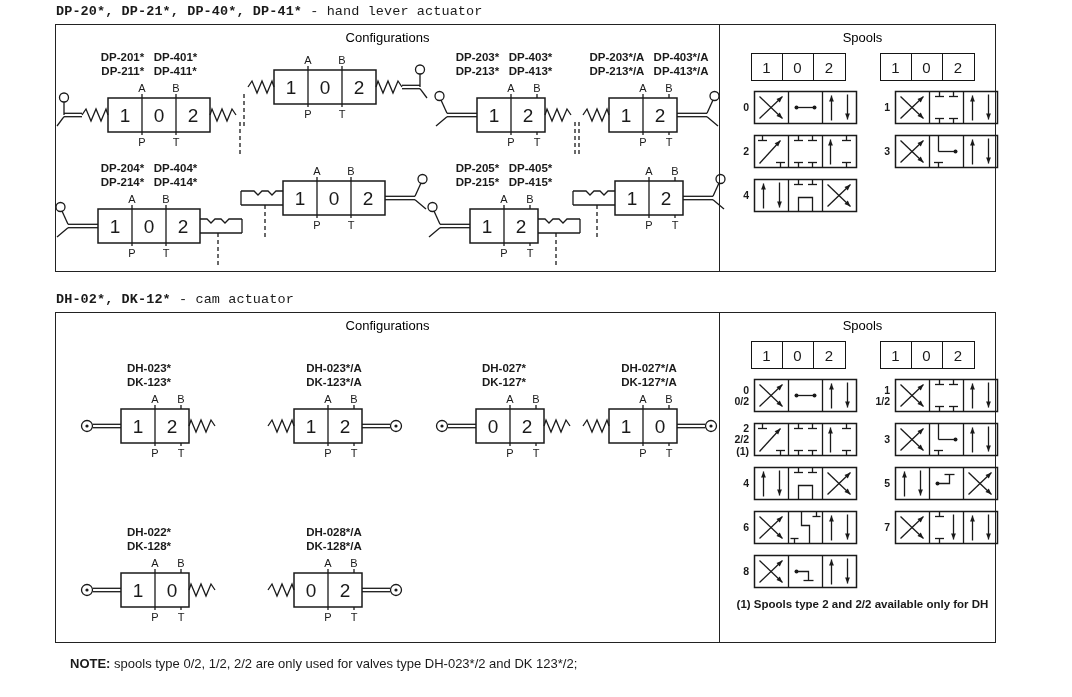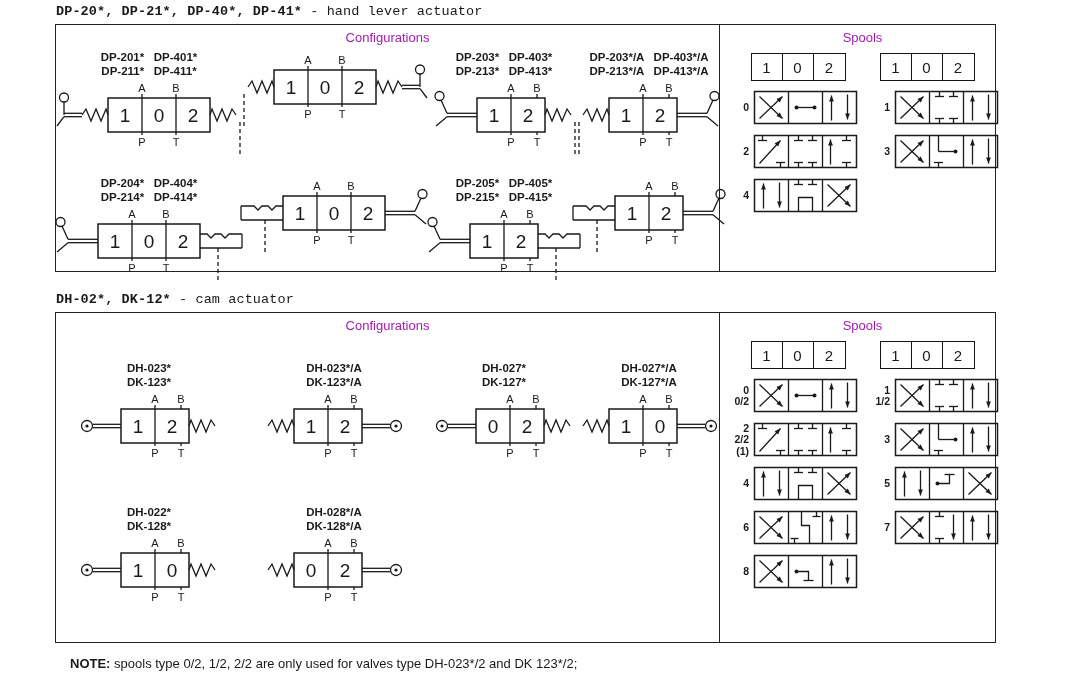--- a/index.html
+++ b/index.html
@@ -7,24 +7,24 @@
   body { width:1072px; height:697px; position:relative; font-family:"Liberation Sans", sans-serif; color:#1a1a1a; overflow:hidden; }
   .sec { position:absolute; left:55px; width:941px; }
   .sec-0 { top:4px; }
   .sec-1 { top:292px; }
   .sec-title { font-size:13.5px; margin:0 0 5px 1px; letter-spacing:.1px;font-family:Liberation Mono, monospace; }
   .sec-title b { font-weight:bold; }
   .panel { border:1.6px solid #222; display:flex; background:#fff; }
   .panel-0 { height:248px; }
   .panel-1 { height:331px; }
   .configs-pane { width:667px; border-right:1.5px solid #222; display:flex; flex-direction:column; }
-  .pane-title { text-align:center; font-size:13px; padding-top:5px; color:#a21caf; }
+  .pane-title { text-align:center; font-size:13px; padding-top:5px; color:#000000; }
   .configs-grid { display:grid; grid-template-columns:180px 190px 150px 140px; justify-items:center; padding-left:3px; }
-  .grid-top { padding-top:5px; row-gap:18px; }
-  .grid-bot { padding-top:28px; row-gap:36px; }
+  .grid-top { padding-top:5px; row-gap:3px; }
+  .grid-bot { padding-top:28px; row-gap:56px; }
   .config { display:flex; flex-direction:column; align-items:center; }
   .config-label { font-weight:bold; font-size:11.5px; line-height:1.22; text-align:center; white-space:pre; }
   .spools-pane { flex:1; display:flex; flex-direction:column; align-items:center; }
   .spool-headers { display:flex; gap:34px; margin:8px 0 9px; }
   .hbox { display:flex; border:1.8px solid #151515; }
   .hbox > div { width:31px; height:26px; display:flex; align-items:center; justify-content:center; font-size:15px; border-right:1.4px solid #151515; }
   .hbox > div:last-child { border-right:none; }
   .spools-grid { display:grid; grid-template-columns:1fr 1fr; column-gap:4px; row-gap:8px; width:100%; padding:0 5px 0 2px; }
   .spool-row { display:flex; align-items:center; justify-content:center; }
   .spool-label { width:27px; font-weight:bold; font-size:10.5px; line-height:1.08; text-align:right; margin-right:4px; white-space:pre; }
@@ -884,17 +884,18 @@
               </g>
               <g>
                 <line x1="78.5" y1="30.5" x2="78.5" y2="5.5" stroke="#1a1a1a" stroke-width="1.3"></line>
                 <polygon points="78.5,5.5 80.91098305118439,11.536320131247317 76.08901694881561,11.536320131247317" fill="#1a1a1a"></polygon>
                 <line x1="94.5" y1="4.5" x2="94.5" y2="29.5" stroke="#1a1a1a" stroke-width="1.3"></line>
                 <polygon points="94.5,29.5 92.08901694881561,23.463679868752685 96.91098305118439,23.463679868752685" fill="#1a1a1a"></polygon>
               </g>
             </svg>
           </div>
         </div>
+      <div class="footnote">(1) Spools type 2 and 2/2 available only for DH</div>
     </div>
   </div>
 </div>
 
 <div class="note"><b>NOTE:</b><span> spools type 0/2, 1/2, 2/2 are only used for valves type DH-023*/2 and DK 123*/2;</span></div>
 
 </body></html>

